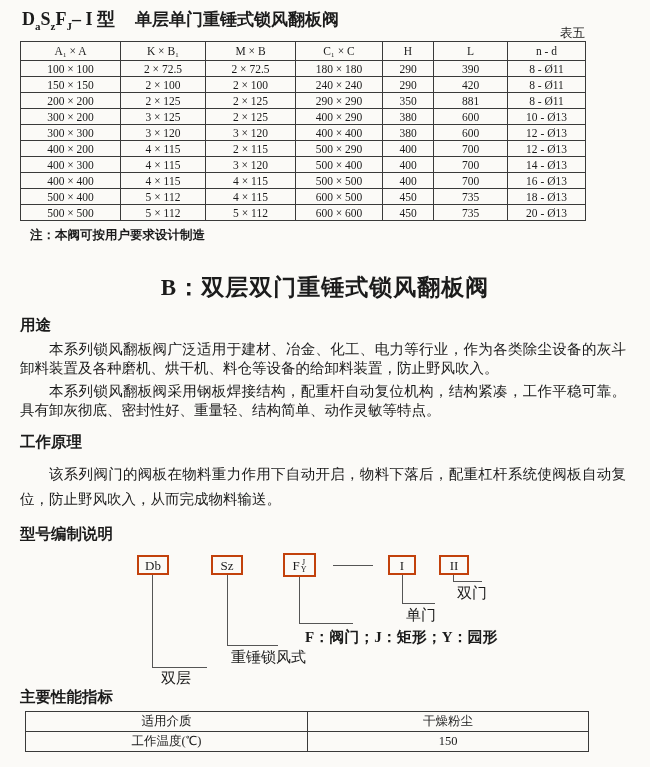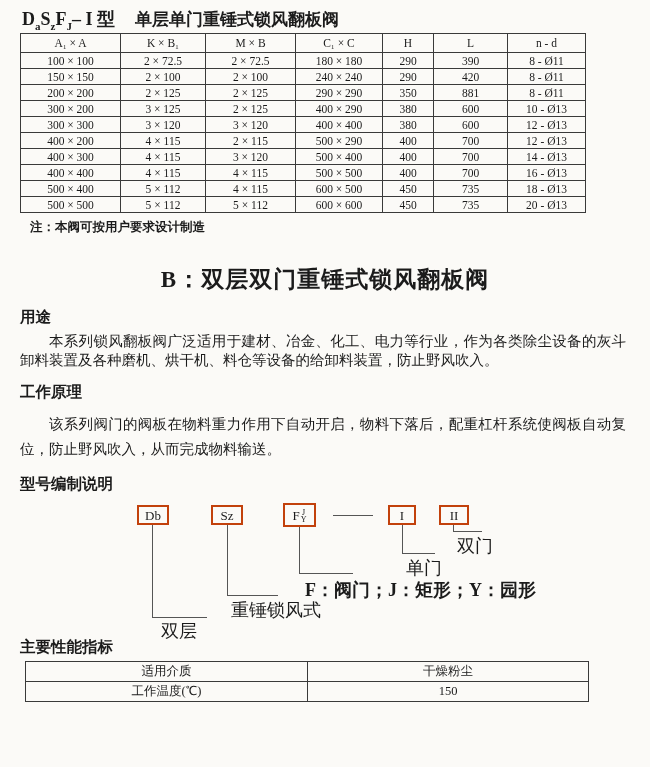--- a/index.html
+++ b/index.html
@@ -44,38 +44,39 @@
   .dbox {
     position:absolute; top:6px; height:20px; border:2px solid #c2410c;
     text-align:center; font-size:13px; line-height:18px;
     font-family:"Liberation Serif", serif; background:transparent;
   }
   .dbox.fbox { top:4px; height:24px; line-height:22px; }
   .stack { display:inline-flex; flex-direction:column; vertical-align:middle; font-size:8px; line-height:7.5px; margin-left:1px; position:relative; top:-1px; }
   .vline, .hline { position:absolute; background:#555; }
   .vline { width:1px; }
   .hline { height:1px; }
-  .dlabel { position:absolute; font-size:18px; white-space:nowrap; font-family:"Liberation Serif", serif; }
+  .dlabel { position:absolute; font-size:15px; white-space:nowrap; font-family:"Liberation Serif", serif; }
 
   
   .perf-h { margin:2px 0 0 20px; font-size:15.5px; font-weight:bold; font-family:"Liberation Sans", sans-serif; }
   .tbl1-label { width:588px; text-align:right; font-size:12.5px; line-height:11px; margin-top:-5px; }
   table.perf { border-collapse:collapse; table-layout:fixed; width:563px; margin:3px 0 0 25px; }
   table.perf td { border:1px solid var(--line); text-align:center; font-size:12.5px; padding:1px 0; }
 </style>
 </head>
 <body>
 
 <div class="page">
 
   <div class="title-row">
     <span class="model-code"><span>D</span><sub>a</sub><span>S</span><sub>z</sub><span>F</span><sub>J</sub><span>– I 型</span></span>
     <span class="doc-title">单层单门重锤式锁风翻板阀</span>
   </div>
 
+  <div class="tbl-label">表五</div>
 
   <table class="dim">
     <colgroup>
       <col style="width:100px">
         <col style="width:85px">
         <col style="width:90px">
       <col style="width:87px">
         <col style="width:51px">
         <col style="width:74px">
         <col style="width:78px">
@@ -185,20 +186,21 @@
       </tbody>
   </table>
 
   <div class="note">注：本阀可按用户要求设计制造</div>
 
   <div class="b-heading">B：双层双门重锤式锁风翻板阀</div>
 
   <div class="sec-h">用途</div>
   <div class="para">本系列锁风翻板阀广泛适用于建材、冶金、化工、电力等行业，作为各类除尘设备的灰斗卸料装置及各种磨机、烘干机、料仓等设备的给卸料装置，防止野风吹入。</div>
 
+  <div class="para">本系列锁风翻板阀采用钢板焊接结构，配重杆自动复位机构，结构紧凑，工作平稳可靠。具有卸灰彻底、密封性好、重量轻、结构简单、动作灵敏等特点。</div>
 
   <div class="sec-h">工作原理</div>
   <div class="para wide">该系列阀门的阀板在物料重力作用下自动开启，物料下落后，配重杠杆系统使阀板自动复位，防止野风吹入，从而完成物料输送。</div>
 
   <div class="sec-h">型号编制说明</div>
 
   <div class="diagram">
 
     <div class="dbox" style="left:137px; width:32px;">Db</div>
     <div class="dbox" style="left:211px; width:32px;">Sz</div>

